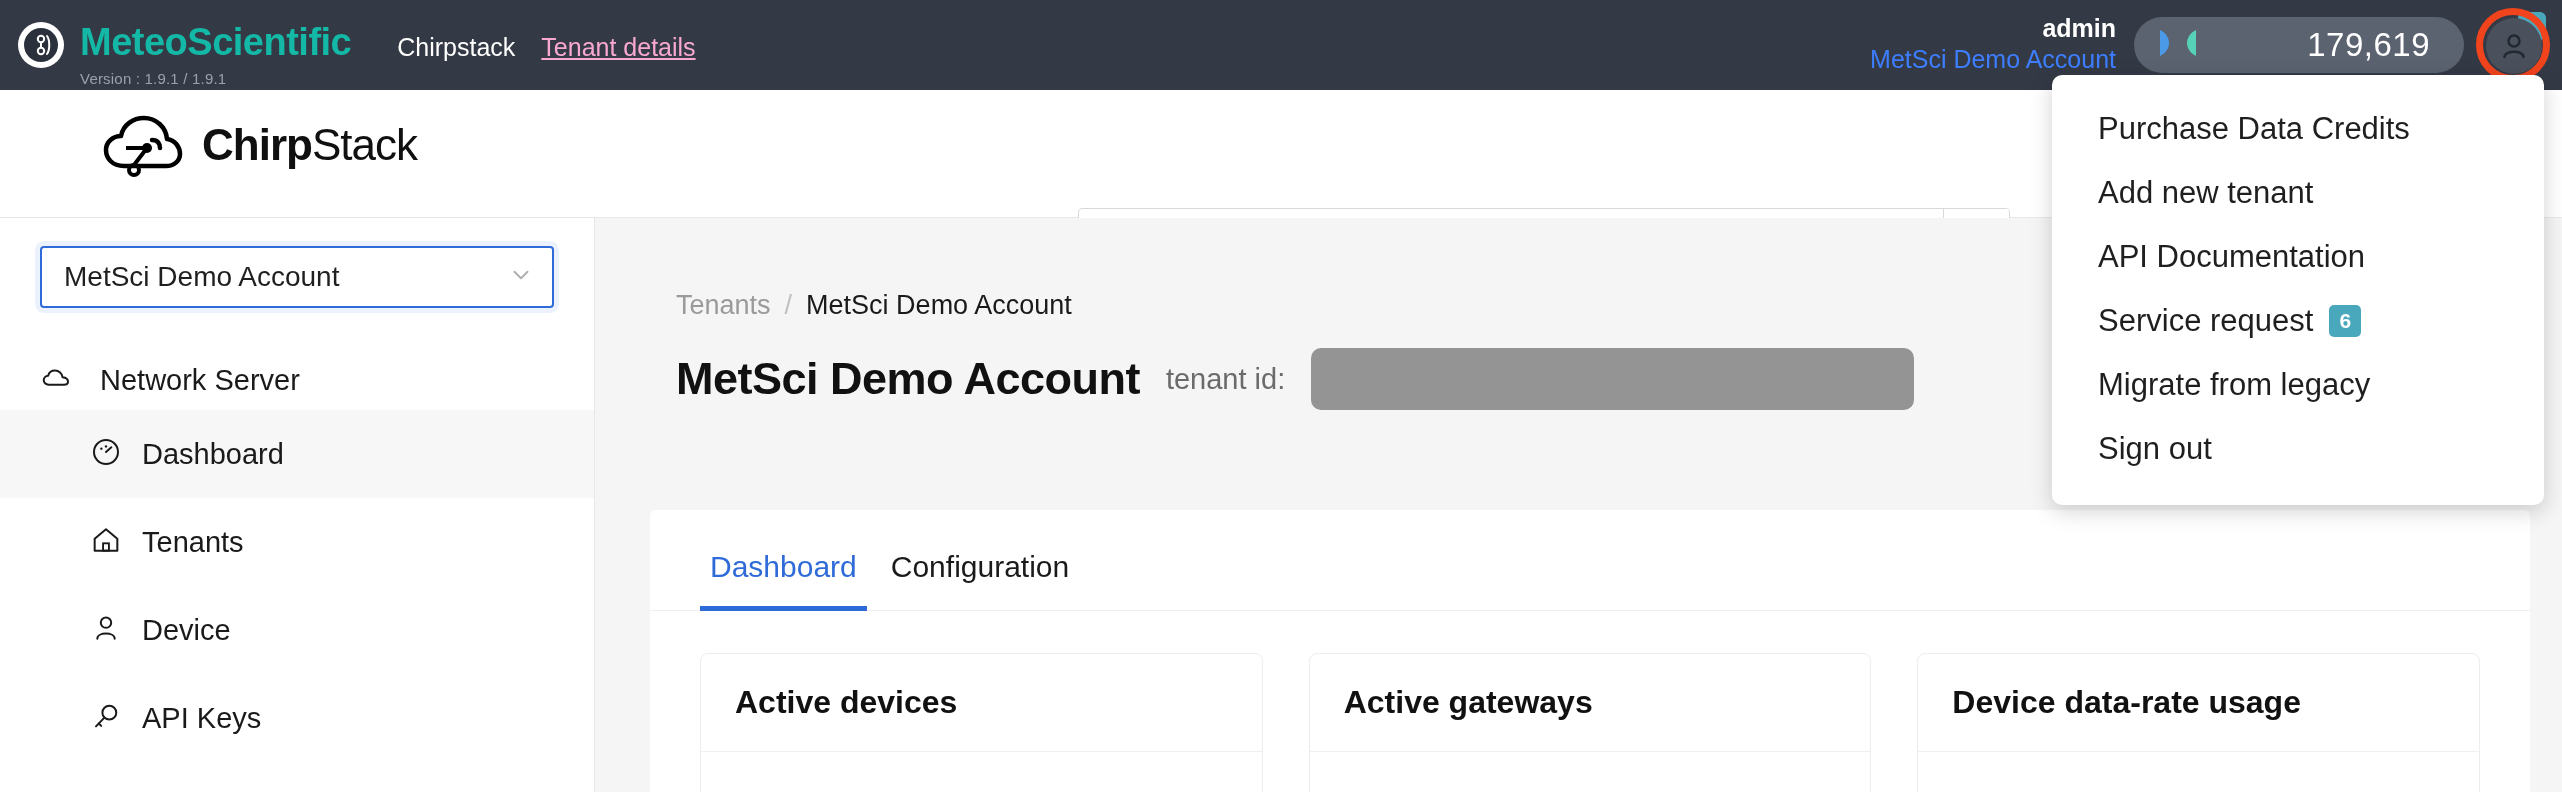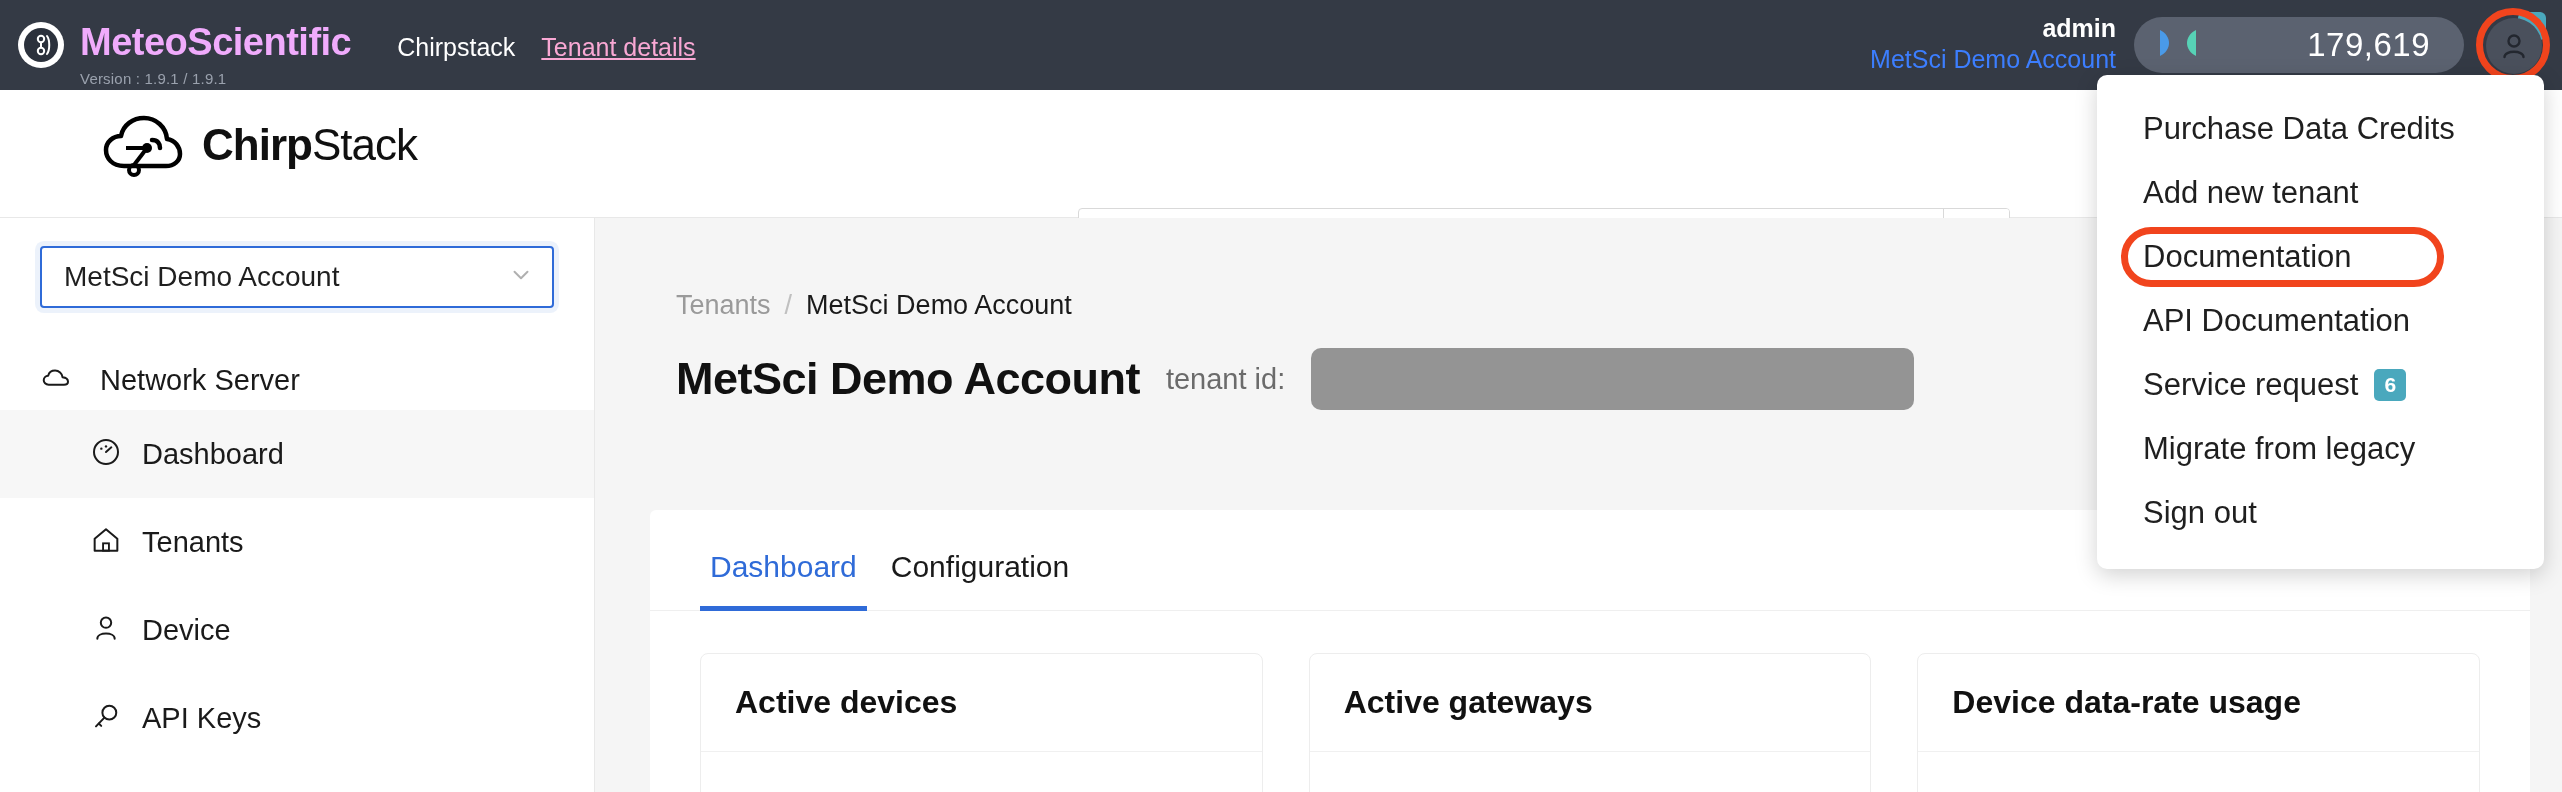--- a/index.html
+++ b/index.html
@@ -18,21 +18,21 @@
     display:flex; align-items:center;
   }
   .brand-block { display:flex; align-items:center; padding-left:18px; }
   .brand-logo {
     width:46px; height:46px; border-radius:50%;
     background:#ffffff; display:flex; align-items:center; justify-content:center;
     flex:0 0 auto;
   }
   .brand-text { margin-left:16px; }
   .brand-title {
-    color:#f0abfc; font-size:38px; font-weight:600; line-height:40px;
+    color:#14b8a6; font-size:38px; font-weight:600; line-height:40px;
     letter-spacing:-0.5px;
     margin-top:20px;
   }
   .brand-version {
     color:#9aa1ad; font-size:15px; line-height:18px; margin-top:8px;
     letter-spacing:0.2px;
   }
   .nav-links { display:flex; align-items:center; margin-left:46px; gap:26px; padding-top:4px; }
   .nav-link { color:#ffffff; font-size:25px; }
   .nav-link.muted { color:#f9a8d4;text-decoration:underline; }
@@ -144,21 +144,21 @@
   .card {
     flex:1; background:#ffffff; border:1px solid #ededed; border-radius:8px;
     min-height:140px;
   }
   .card-head { padding:30px 34px; border-bottom:1px solid #f0f0f0; }
   .card-title { font-size:32px; font-weight:700; color:#111; white-space:nowrap; }
   .card-body { height:60px; }
 
   
   .dropdown {
-    position:absolute; right:18px; top:75px; width:447px;
+    position:absolute; right:18px; top:75px; width:492px;
     background:#ffffff; border-radius:10px;
     box-shadow:0 6px 22px rgba(0,0,0,0.18);
     padding:22px 0 24px 0; z-index:50;
   }
   .menu-item {
     display:flex; align-items:center; gap:16px;
     padding:0 46px; height:64px; font-size:31px; color:#1f1f1f;
     cursor:pointer; white-space:nowrap; position:relative;
   }
   .menu-item.highlighted::after {
@@ -358,23 +358,20 @@
     </div>
   </div>
 
   <div class="dropdown">
     <div class="menu-item">
       <span>Purchase Data Credits</span>
     </div>
     <div class="menu-item">
       <span>Add new tenant</span>
     </div>
-    <div class="menu-item highlighted">
-      <span>Documentation</span>
-    </div>
     <div class="menu-item">
       <span>API Documentation</span>
     </div>
     <div class="menu-item">
       <span>Service request</span>
       <span class="badge">6</span>
     </div>
     <div class="menu-item">
       <span>Migrate from legacy</span>
     </div>

